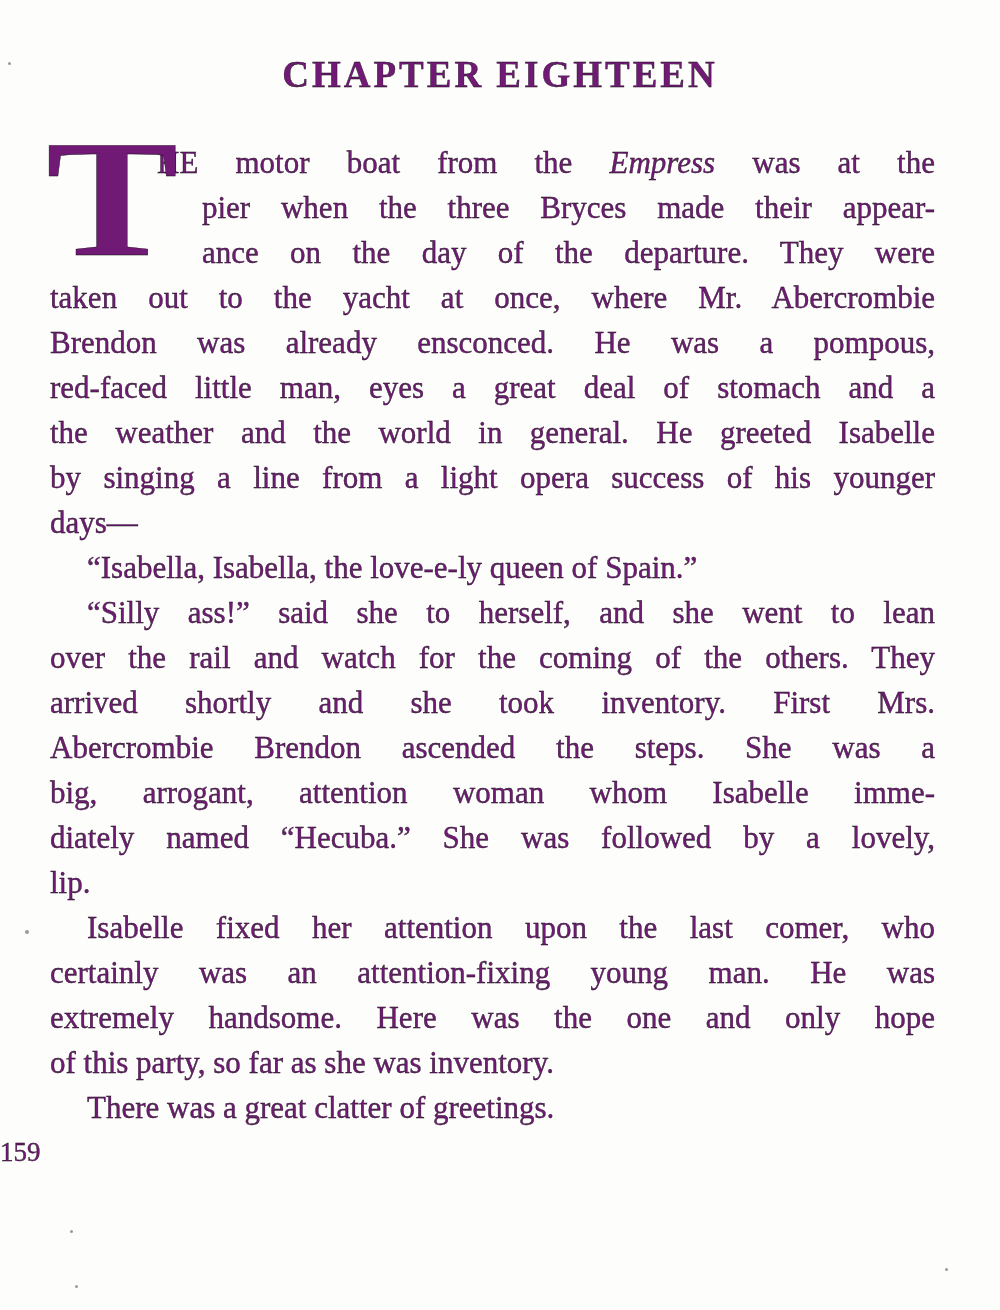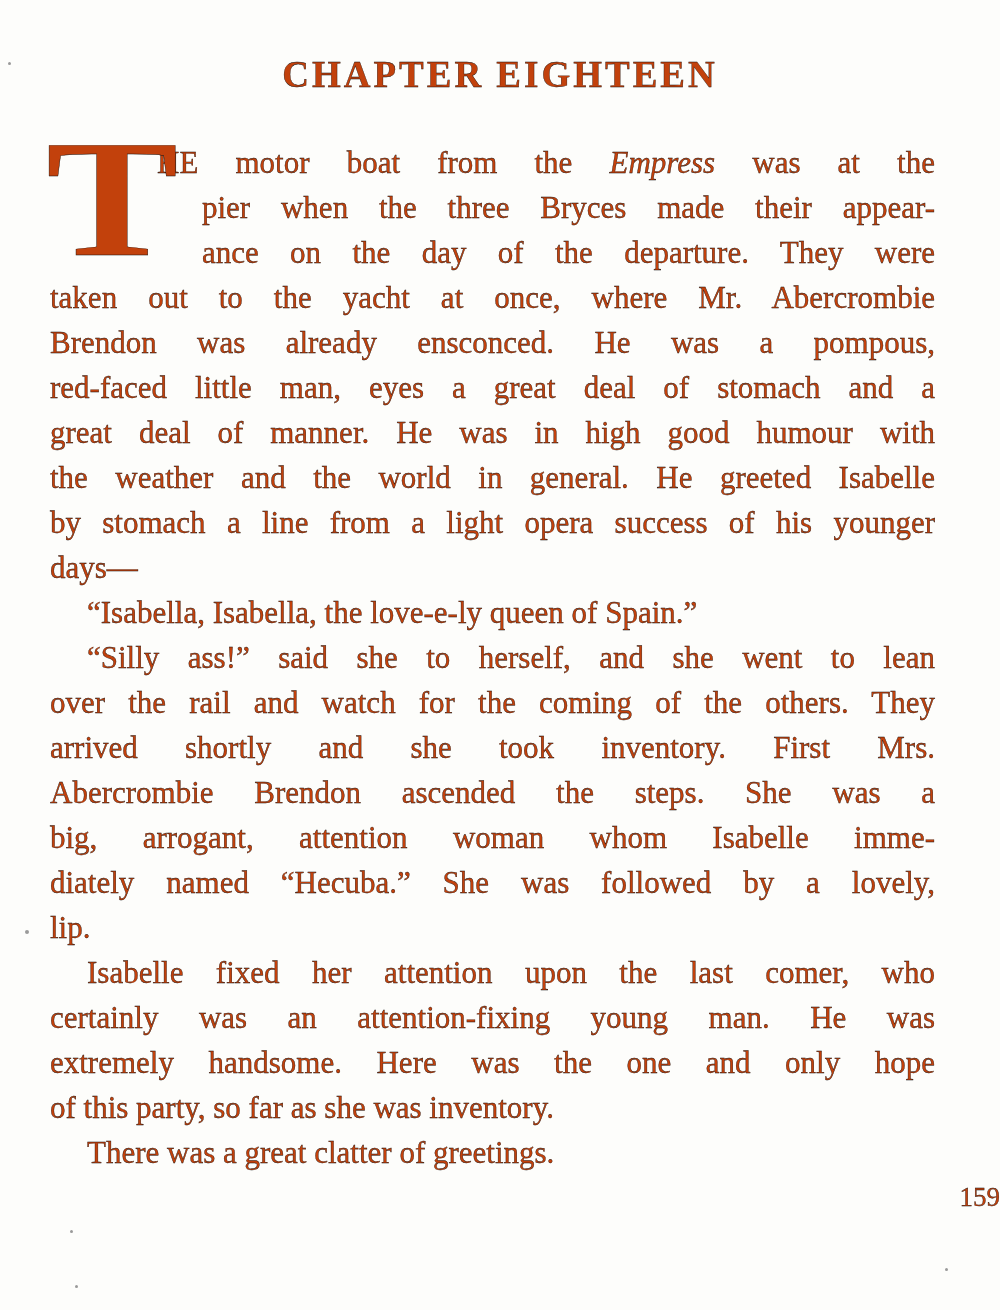--- a/index.html
+++ b/index.html
@@ -7,21 +7,21 @@
     padding: 0;
     background: #ffffff;
   }
   .sheet {
     position: relative;
     width: 1000px;
     height: 1310px;
     background: #fdfdfb;
     overflow: hidden;
     font-family: "Liberation Serif", "DejaVu Serif", serif;
-    color: #c2410c;
+    color: #701a75;
     -webkit-text-stroke: 0.35px #0d0d0d;
   }
   .chapter-title {
     margin: 0;
     padding-top: 55px;
     text-align: center;
     font-size: 37px;
     line-height: 40px;
     font-weight: bold;
     letter-spacing: 3px;
@@ -50,21 +50,21 @@
     text-align-last: justify;
     white-space: normal;
   }
   .line.left { text-align-last: left; }
   .line.in   { text-indent: 37px; }
   .line.fl   { margin-left: 107px; } 
   .line.dc2  { margin-left: 152px; } 
   .italic    { font-style: italic; }
   .page-number {
     margin-top: 6px;
-    text-align: right;
+    text-align: left;
     font-size: 27px;
     line-height: 32px;
   }
   
   .speck {
     position: absolute;
     background: #9a9a9a;
     border-radius: 50%;
   }
 </style>
@@ -78,23 +78,22 @@
   <div class="body-block">
     <span class="drop-cap">T</span>
 
     <div class="line fl"><span>HE motor boat from the </span><span class="italic">Empress</span><span> was at the</span></div>
 
     <div class="line dc2">pier when the three Bryces made their appear-</div>
     <div class="line dc2">ance on the day of the departure.  They were</div>
     <div class="line">taken out to the yacht at once, where Mr. Abercrombie</div>
     <div class="line">Brendon was already ensconced.  He was a pompous,</div>
     <div class="line">red-faced little man, eyes a great deal of stomach and a</div>
-    <div class="line">great deal of manner.  He was in high good humour with</div>
     <div class="line">the weather and the world in general.  He greeted Isabelle</div>
-    <div class="line">by stomach a line from a light opera success of his younger</div>
+    <div class="line">by singing a line from a light opera success of his younger</div>
     <div class="line left">days—</div>
     <div class="line left in">“Isabella, Isabella, the love-e-ly queen of Spain.”</div>
     <div class="line in">“Silly ass!” said she to herself, and she went to lean</div>
     <div class="line">over the rail and watch for the coming of the others.  They</div>
     <div class="line">arrived shortly and she took inventory.  First Mrs.</div>
     <div class="line">Abercrombie Brendon ascended the steps.  She was a</div>
     <div class="line">big, arrogant, attention woman whom Isabelle imme-</div>
     <div class="line">diately named “Hecuba.”  She was followed by a lovely,</div>
     <div class="line left">lip.</div>
     <div class="line in">Isabelle fixed her attention upon the last comer, who</div>

